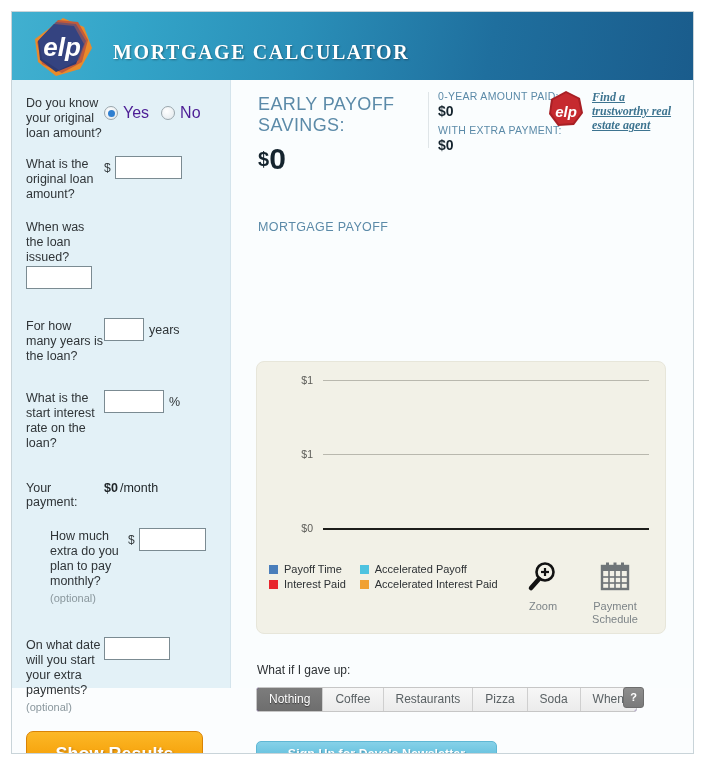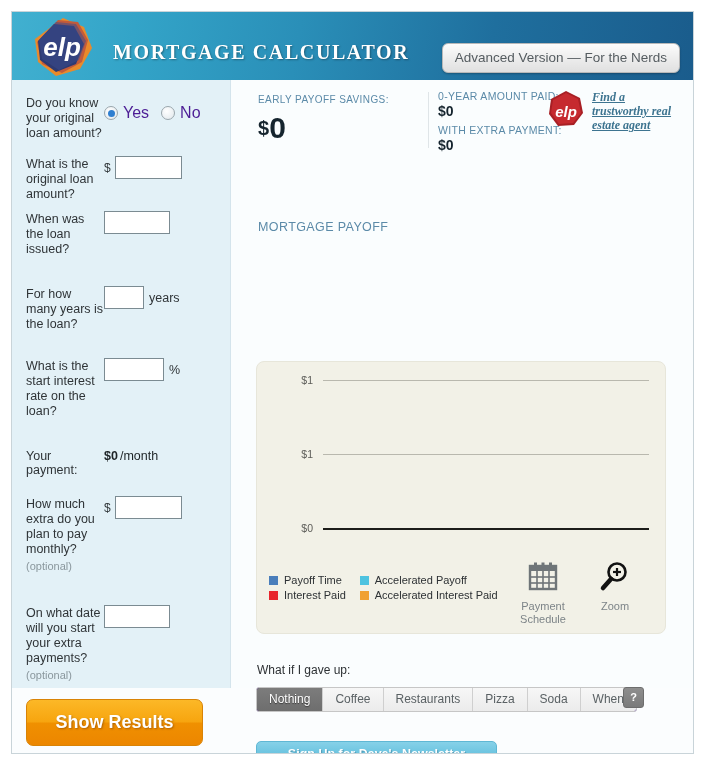--- a/index.html
+++ b/index.html
@@ -207,21 +207,21 @@
     position: relative;
     height: 90px;
     padding: 16px 0 0 0;
   }
   .res-col-a {
     position: absolute;
     left: 27px; top: 14px;
     width: 180px;
   }
   .res-title {
-    font-size: 10px;
+    font-size: 18px;
     color: #5b8aa8;
     letter-spacing: 0.4px;
   }
   .res-big {
     font-size: 30px;
     font-weight: bold;
     color: #15242e;
     margin-top: 8px;
     line-height: 1;
   }
@@ -313,21 +313,21 @@
   .axis-base {
     position: absolute;
     left: 46px; right: 6px;
     height: 2px;
     background: #1d1d1a;
   }
 
   
   .legend-row {
     position: absolute;
-    left: 12px; top: 212px;
+    left: 12px; top: 201px;
     display: flex;
     align-items: flex-start;
   }
   .legend-col { margin-right: 14px; }
   .legend-item {
     display: flex; align-items: center;
     margin-bottom: 3px;
     white-space: nowrap;
   }
   .swatch {
@@ -430,21 +430,20 @@
       <div class="logo-wrap">
         <svg class="logo-hex" viewBox="0 0 62 62">
           <polygon points="31,2 52,11 60,32 48,53 24,60 6,46 3,23" fill="#e98a2b"></polygon>
           <polygon points="26,4 46,6 56,24 50,46 30,57 10,48 5,26" fill="#c35b3a"></polygon>
           <polygon points="22,8 42,10 52,28 44,48 24,56 8,44 6,25" fill="#2e3a72"></polygon>
           <polygon points="24,6 44,8 54,25 47,44 27,54 10,43 7,24" fill="#3b4a8c" opacity="0.55"></polygon>
           <text x="30" y="40" font-family="Liberation Sans, sans-serif" font-size="26" font-style="italic" font-weight="bold" fill="#ffffff" text-anchor="middle">elp</text>
         </svg>
       </div>
       <div class="header-title">MORTGAGE CALCULATOR</div>
-      <div class="adv-btn">Advanced Version — For the Nerds</div>
     </div>
 
     <div class="body-split">
 
       <div class="sidebar">
 
         <div class="field">
           <div class="field-label">Do you know your original loan amount?</div>
           <div class="radio-row">
             <span class="radio-mark on"></span>
@@ -455,21 +454,21 @@
         </div>
 
         <div class="field" style="margin-top:14px;">
           <div class="field-label">What is the original loan amount?</div>
           <div class="field-ctl">
             <span class="dollar">$</span>
             <input class="txt w-wide" type="text" value="" style="">
           </div>
         </div>
 
-        <div class="field" style="margin-top:8px;">
+        <div class="field" style="margin-top:16px;flex-direction:column;">
           <div class="field-label">When was the loan issued?</div>
           <div class="field-ctl">
             <input class="txt w-med" type="text" value="" style="">
           </div>
         </div>
 
         <div class="field" style="margin-top:28px;">
           <div class="field-label">For how many years is the loan?</div>
           <div class="field-ctl">
             <input class="txt w-nar" type="text" value="" style="">
@@ -484,21 +483,21 @@
             <span class="suffix">%</span>
           </div>
         </div>
 
         <div class="payment-row" style="margin-top:24px;">
           <div class="payment-lbl">Your payment:</div>
           <div class="payment-val">$0</div>
           <div class="payment-unit">/month</div>
         </div>
 
-        <div class="field" style="margin-top:8px;">
+        <div class="field" style="margin-top:8px;margin-left:24px;">
           <div class="field-label">
             <span>How much extra do you plan to pay monthly?</span>
             <span class="optional">(optional)</span>
           </div>
           <div class="field-ctl">
             <span class="dollar">$</span>
             <input class="txt w-wide" type="text" value="" style="">
           </div>
         </div>
 
@@ -572,53 +571,53 @@
                 <span class="legend-text">Accelerated Payoff</span>
               </div>
               <div class="legend-item">
                 <span class="swatch" style="background:#f0a030;"></span>
                 <span class="legend-text">Accelerated Interest Paid</span>
               </div>
             </div>
           </div>
 
           <div class="actions">
+            <div class="action">
+              <div class="action-ico">
+                <svg width="32" height="32" viewBox="0 0 32 32">
+                  <circle cx="18" cy="12" r="8.5" fill="none" stroke="#121212" stroke-width="2.6"></circle>
+                  <line x1="12" y1="19" x2="4" y2="28" stroke="#121212" stroke-width="4.5" stroke-linecap="round"></line>
+                  <line x1="18" y1="8" x2="18" y2="16" stroke="#121212" stroke-width="2.2"></line>
+                  <line x1="14" y1="12" x2="22" y2="12" stroke="#121212" stroke-width="2.2"></line>
+                </svg>
+              </div>
+              <div class="action-lbl">
+                <span>Zoom</span>
+              </div>
+            </div>
             <div class="action">
               <div class="action-ico">
                 <svg width="32" height="32" viewBox="0 0 32 32">
                   <rect x="3" y="6" width="26" height="23" fill="none" stroke="#6f7578" stroke-width="2.4"></rect>
                   <rect x="3" y="6" width="26" height="5" fill="#6f7578"></rect>
                   <rect x="7" y="2.5" width="3" height="5" fill="#6f7578"></rect>
                   <rect x="14.5" y="2.5" width="3" height="5" fill="#6f7578"></rect>
                   <rect x="22" y="2.5" width="3" height="5" fill="#6f7578"></rect>
                   <line x1="10" y1="11" x2="10" y2="29" stroke="#6f7578" stroke-width="1.6"></line>
                   <line x1="16" y1="11" x2="16" y2="29" stroke="#6f7578" stroke-width="1.6"></line>
                   <line x1="22" y1="11" x2="22" y2="29" stroke="#6f7578" stroke-width="1.6"></line>
                   <line x1="3" y1="17" x2="29" y2="17" stroke="#6f7578" stroke-width="1.6"></line>
                   <line x1="3" y1="23" x2="29" y2="23" stroke="#6f7578" stroke-width="1.6"></line>
                 </svg>
               </div>
               <div class="action-lbl">
                 <span>Payment</span><br>
                 <span>Schedule</span>
               </div>
             </div>
-            <div class="action">
-              <div class="action-ico">
-                <svg width="32" height="32" viewBox="0 0 32 32">
-                  <circle cx="18" cy="12" r="8.5" fill="none" stroke="#121212" stroke-width="2.6"></circle>
-                  <line x1="12" y1="19" x2="4" y2="28" stroke="#121212" stroke-width="4.5" stroke-linecap="round"></line>
-                  <line x1="18" y1="8" x2="18" y2="16" stroke="#121212" stroke-width="2.2"></line>
-                  <line x1="14" y1="12" x2="22" y2="12" stroke="#121212" stroke-width="2.2"></line>
-                </svg>
-              </div>
-              <div class="action-lbl">
-                <span>Zoom</span>
-              </div>
-            </div>
           </div>
         </div>
 
         <div class="gaveup-lbl">What if I gave up:</div>
         <div class="tabs">
           <div class="tab sel">Nothing</div>
           <div class="tab">Coffee</div>
           <div class="tab">Restaurants</div>
           <div class="tab">Pizza</div>
           <div class="tab">Soda</div>

